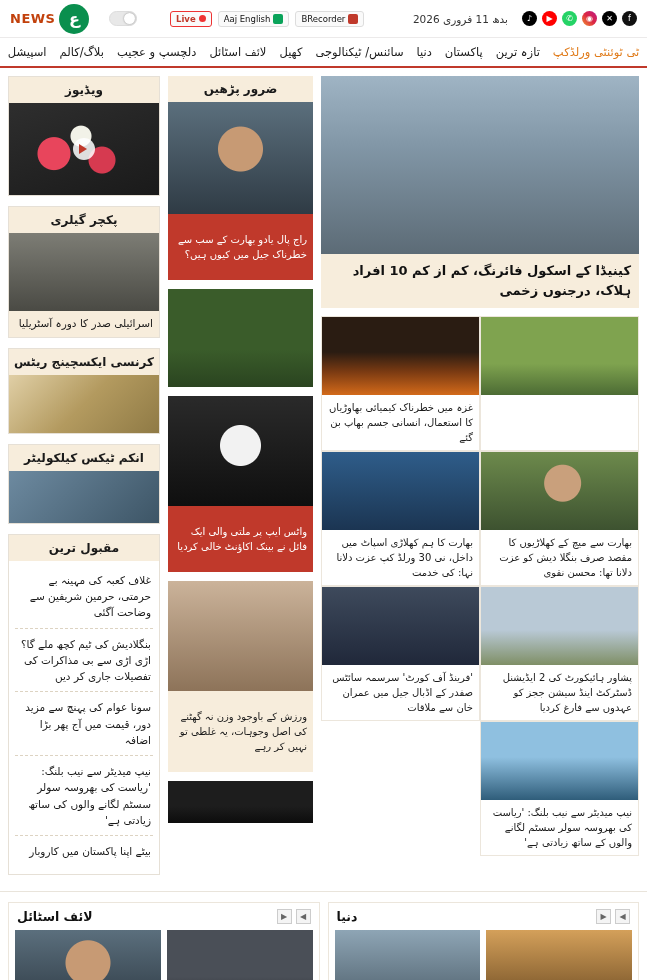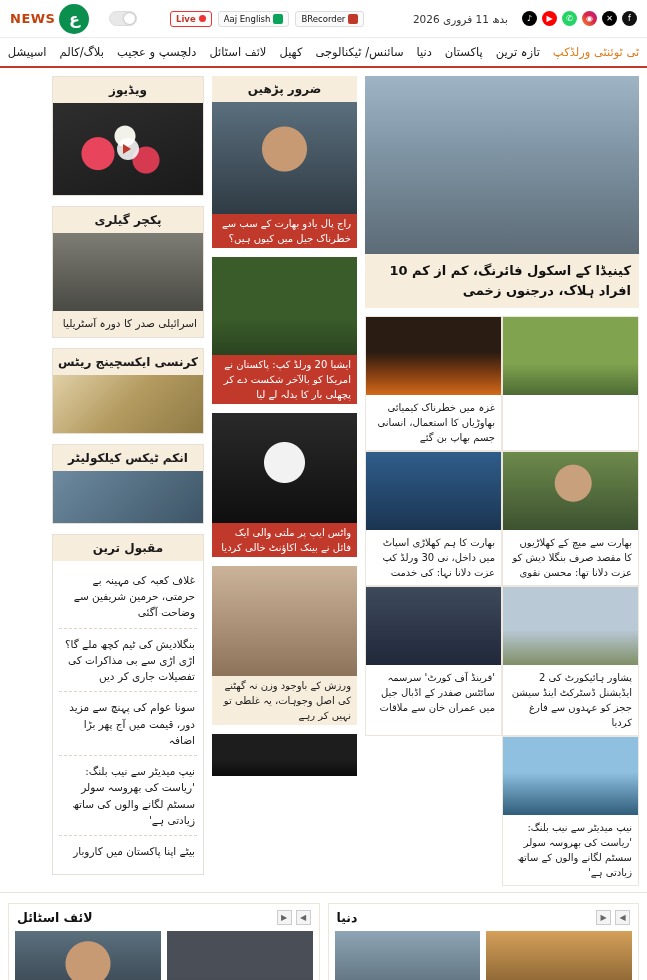--- a/index.html
+++ b/index.html
@@ -100,21 +100,21 @@
   .nav a { color:#1a1a1a; text-decoration:none; white-space:nowrap; }
   .nav a.hl { color:#e07b1a; }
 
   
   .main {
     display: flex;
     gap: 8px;
     padding: 8px 8px 0 8px;
     align-items: flex-start;
   }
-  .col-left { width: 152px; flex: 0 0 152px; margin-left: 44px; }
+  .col-left { width: 152px; flex: 0 0 152px; }
   .col-mid  { width: 145px; flex: 0 0 145px; }
   .col-right{ flex: 1 1 auto; }
 
   .boxhead {
     background: #f7eddc;
     text-align: center;
     font-weight: bold;
     font-size: 12px;
     padding: 6px 0;
     color: #1a1a1a;
@@ -165,21 +165,21 @@
   }
   .poplist li:last-child { border-bottom: none; }
 
   
   .mitem { margin-bottom: 9px; }
   .mitem .caption {
     background: #c0392b;
     color: #fff;
     font-size: 10px;
     line-height: 1.5;
-    padding: 2px 6px;
+    padding: 18px 6px;
     text-align: right;
   }
   .mitem .caption.plain {
     background: #f7eddc;
     color: #1a1a1a;
   }
 
   
   .lead { position: relative; margin-bottom: 8px; }
   .lead .img { height: 178px; }
@@ -380,21 +380,20 @@
     <div class="col-mid">
       <div class="boxhead">ضرور پڑھیں</div>
 
       <div class="mitem">
         <div class="img art-portrait" style="height:112px"></div>
         <div class="caption">راج پال یادو بھارت کے سب سے خطرناک جیل میں کیوں ہیں؟</div>
       </div>
 
       <div class="mitem">
         <div class="img art-cricket1" style="height:98px"></div>
-        <div class="caption">ایشیا 20 ورلڈ کپ: پاکستان نے امریکا کو بالآخر شکست دے کر پچھلی بار کا بدلہ لے لیا</div>
       </div>
 
       <div class="mitem">
         <div class="img art-mask" style="height:110px"></div>
         <div class="caption">واٹس ایپ پر ملتی والی ایک فائل نے بینک اکاؤنٹ خالی کردیا</div>
       </div>
 
       <div class="mitem">
         <div class="img art-feet" style="height:110px"></div>
         <div class="caption plain">ورزش کے باوجود وزن نہ گھٹنے کی اصل وجوہات، یہ غلطی تو نہیں کر رہے</div>

